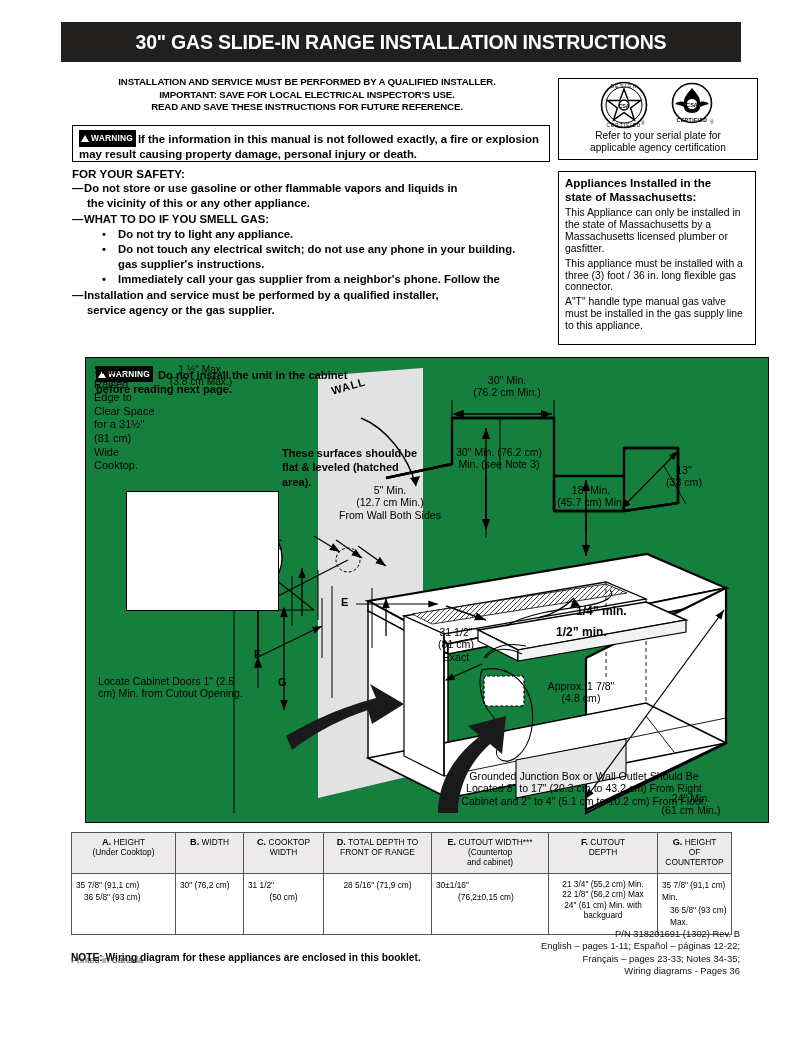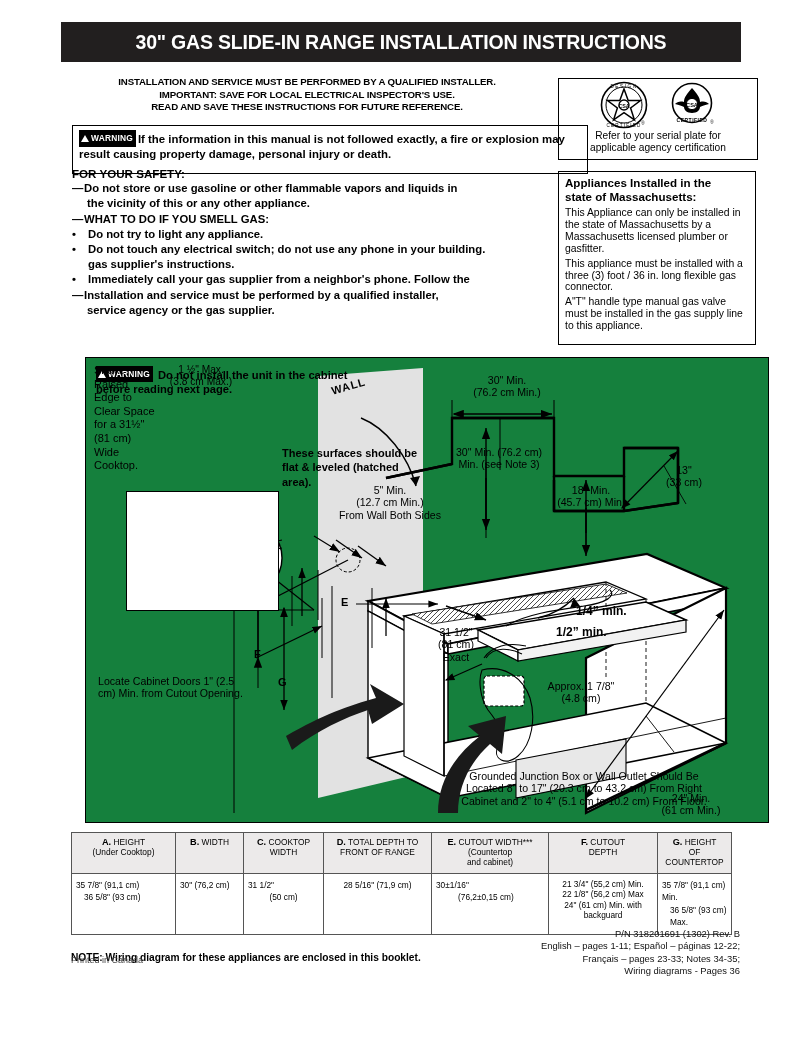--- a/index.html
+++ b/index.html
@@ -15,33 +15,33 @@
   .headstatement{position:absolute;left:62px;top:76px;width:490px;text-align:center;}
   .headstatement div{font-weight:bold;font-size:9.7px;line-height:12.6px;letter-spacing:-0.15px;}
 
   
   .certbox{position:absolute;left:558px;top:78px;width:198px;height:80px;border:1.2px solid #000;
            display:flex;flex-direction:column;align-items:center;}
   .certlogos{display:flex;gap:16px;justify-content:center;align-items:center;height:50px;margin-top:1px;}
   .certcaption{font-size:10.2px;line-height:11.5px;text-align:center;width:100%;}
 
   
-  .warnbox{position:absolute;left:72px;top:125px;width:516px;border:1.3px solid #000;padding:4px 5px 12px 6px;box-sizing:border-box;}
+  .warnbox{position:absolute;left:72px;top:125px;width:478px;border:1.3px solid #000;padding:4px 5px 0 6px;box-sizing:border-box;}
   .warnbox p{margin:0;font-weight:bold;font-size:11.4px;line-height:14.6px;}
   .wtag{display:inline-block;background:#000;color:#fff;font-size:8.4px;font-weight:bold;
         padding:1px 3px 1px 2px;letter-spacing:0.2px;vertical-align:1.5px;margin-right:2px;}
   .wtag .tri{display:inline-block;width:0;height:0;border-left:4px solid transparent;border-right:4px solid transparent;
         border-bottom:7px solid #fff;position:relative;top:1px;margin-right:2px;}
 
   
   .safety{position:absolute;left:72px;top:166px;width:480px;}
   .safety .hd{font-weight:bold;font-size:11.6px;line-height:15.2px;}
   .safety .li{font-weight:bold;font-size:11.3px;line-height:15.2px;}
   .safety .li .dash{display:inline-block;width:12px;}
-  .safety .bl{font-weight:bold;font-size:11.3px;line-height:15.2px;padding-left:0;}
+  .safety .bl{font-weight:bold;font-size:11.3px;line-height:15.2px;padding-left:0;margin-left:30px;}
   .safety .bl .bu{display:inline-block;width:16px;}
   .safety .ind{padding-left:15px;}
   .safety .ind2{padding-left:16px;}
 
   
   .massbox{position:absolute;left:558px;top:171px;width:198px;height:174px;border:1.3px solid #000;padding:4px 6px;box-sizing:border-box;}
   .massbox .mt{font-weight:bold;font-size:11.6px;line-height:14px;}
   .massbox .mp{font-size:10.4px;line-height:11.9px;margin-top:3px;}
 
   

